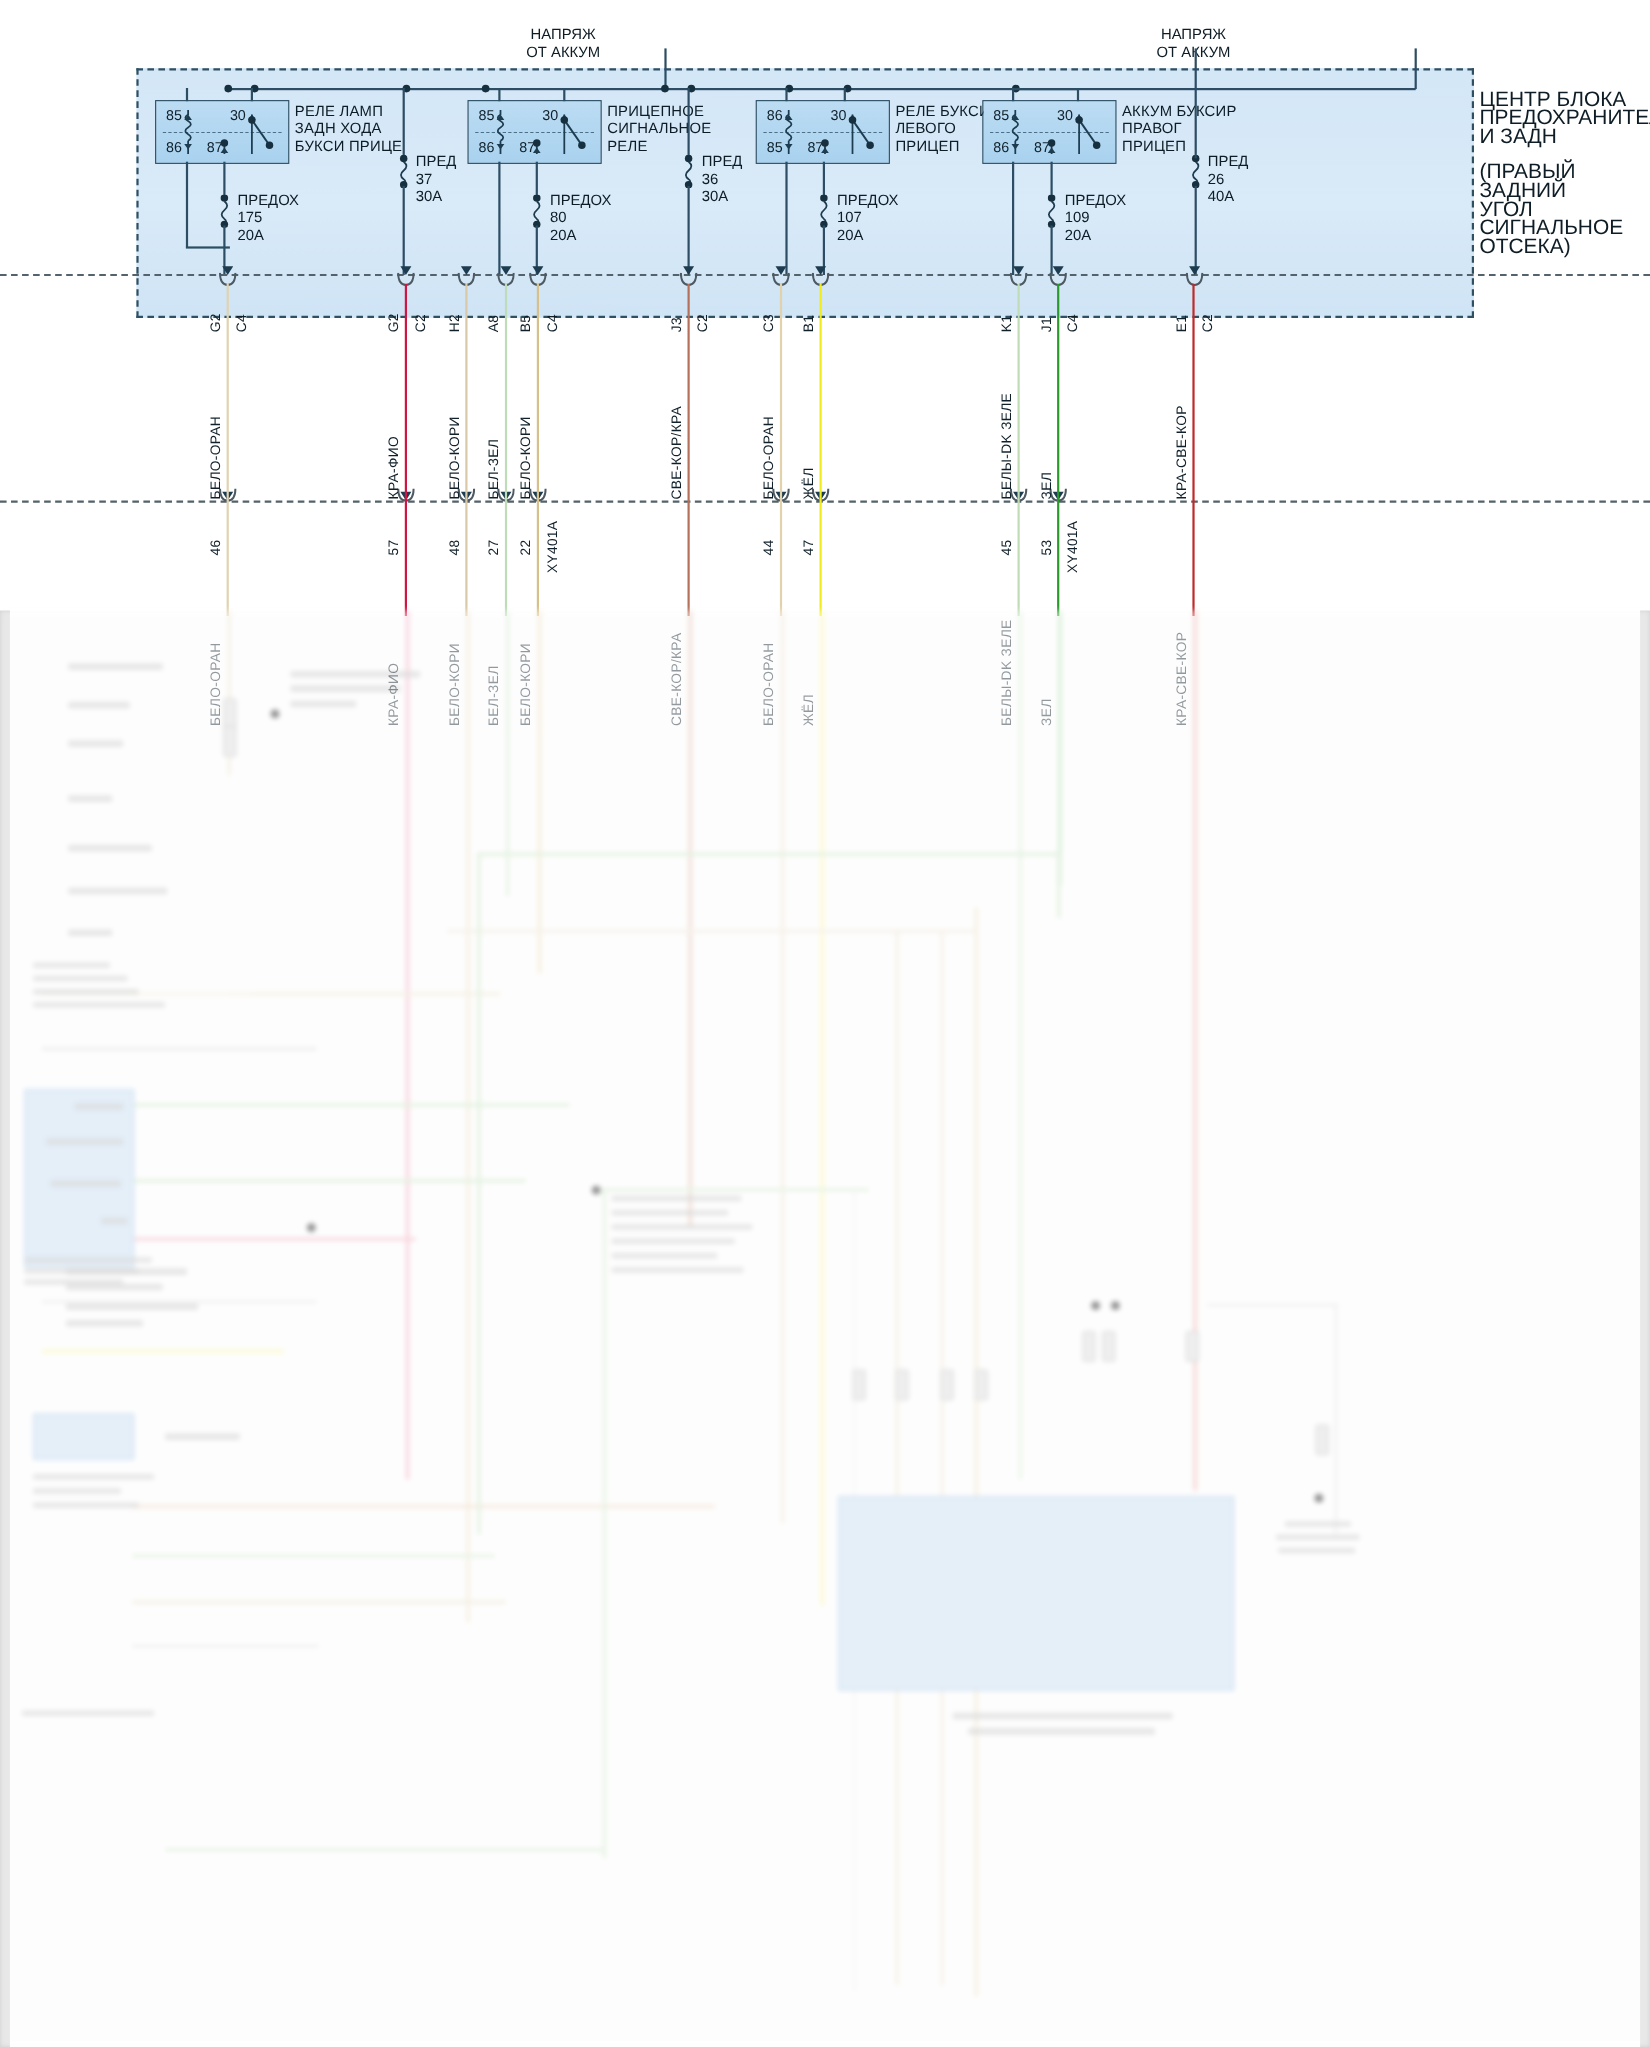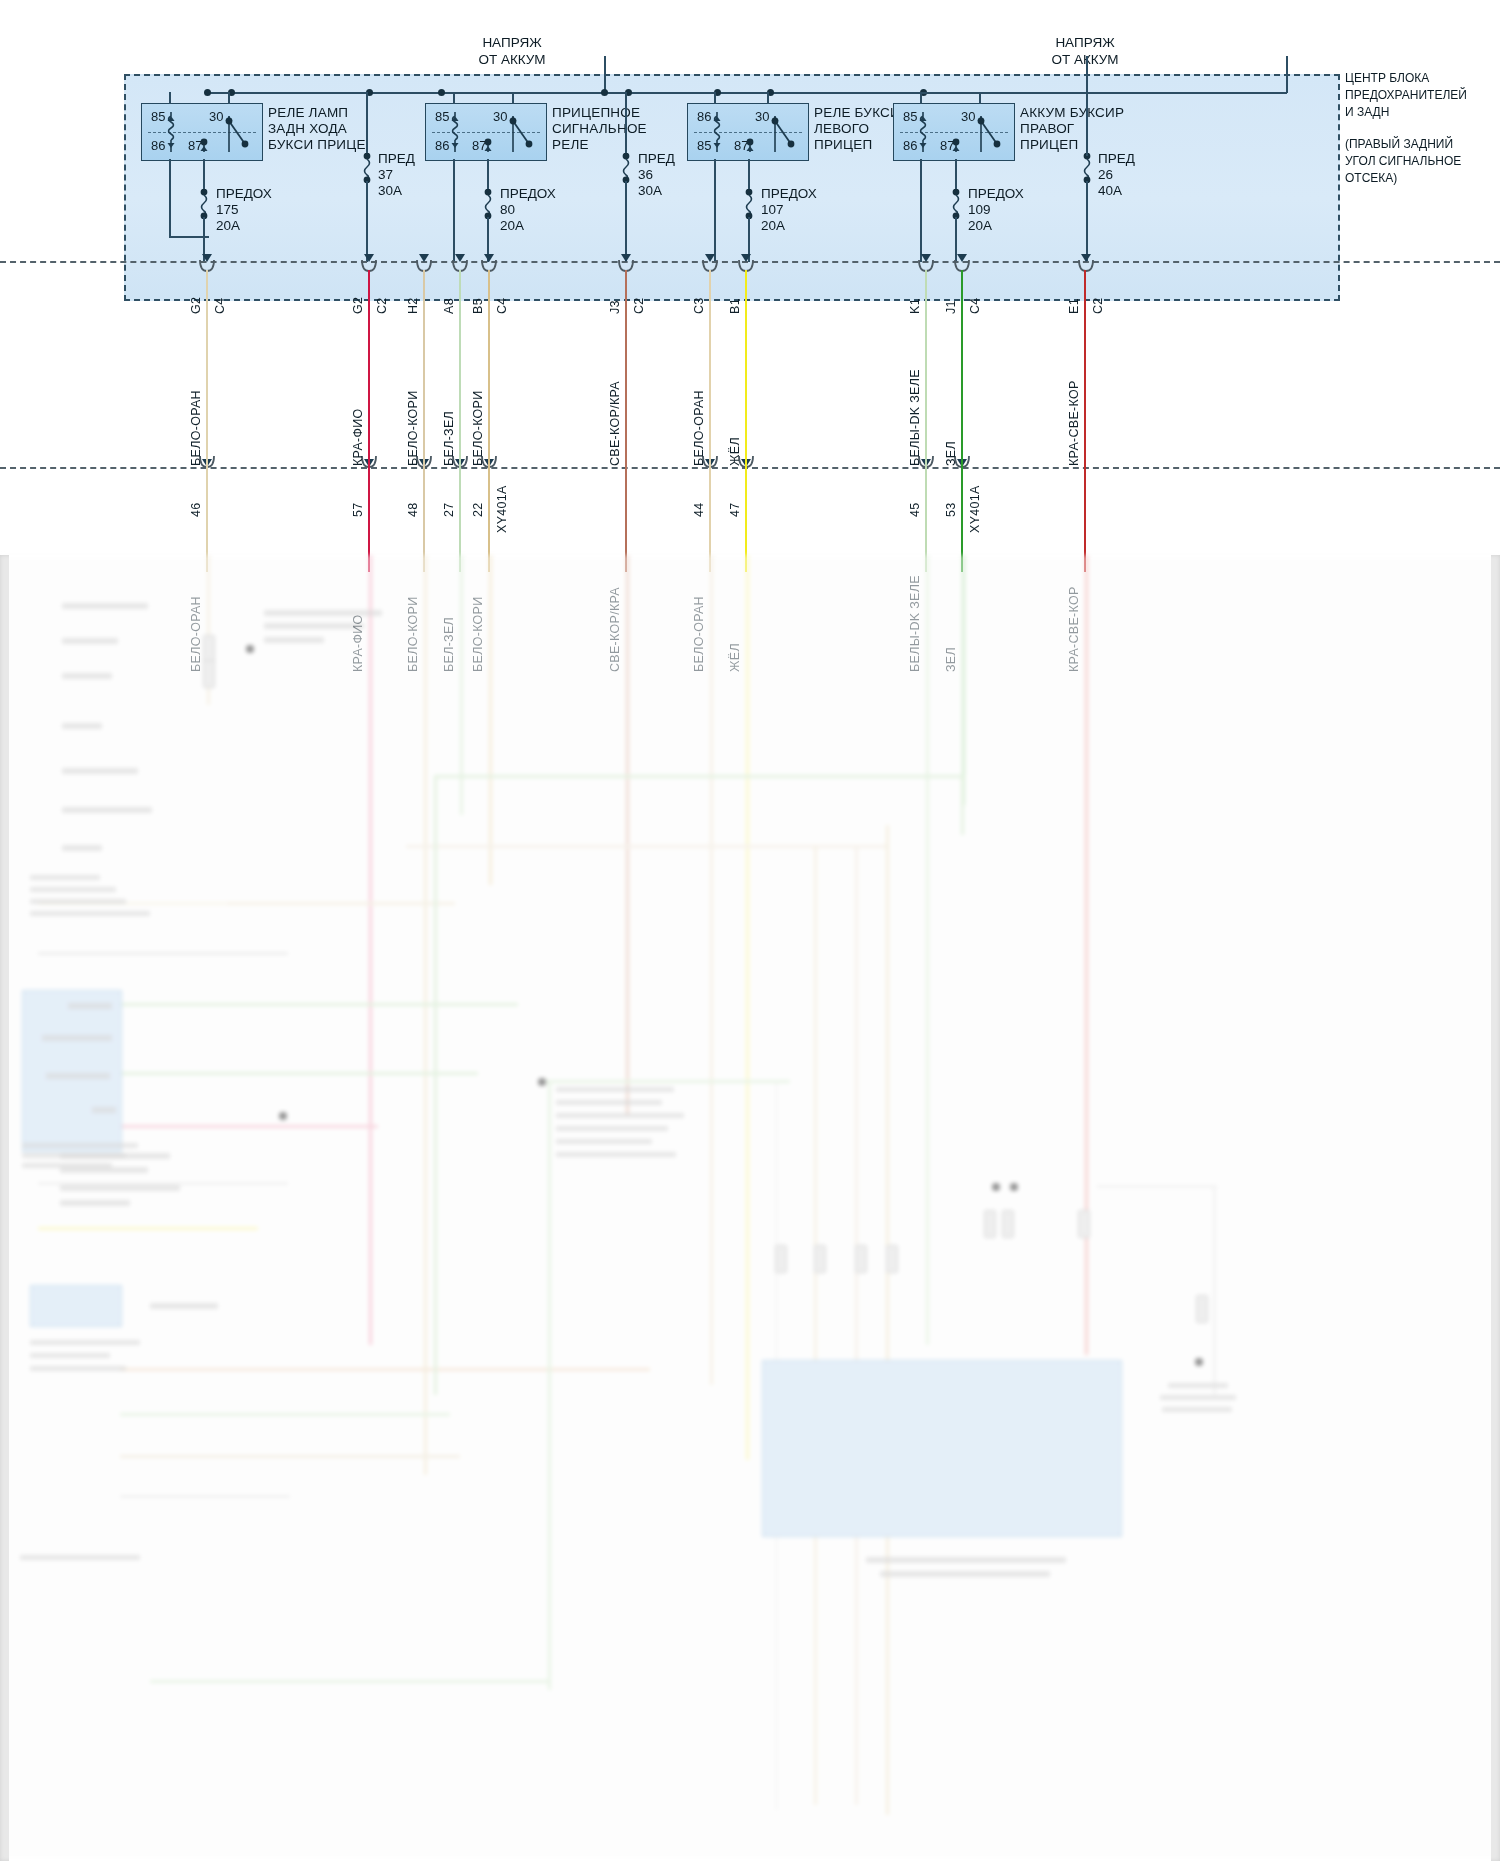--- a/index.html
+++ b/index.html
@@ -1,20 +1,20 @@
 <!DOCTYPE html>
 <html><head>
 <meta charset="utf-8">
 <style>
   html,body{margin:0;padding:0;background:#ffffff;}
   body{font-family:"Liberation Sans","DejaVu Sans",sans-serif;}
   #page{position:relative;width:1500px;height:1861px;background:#ffffff;overflow:hidden;}
 
   
-  #top-layer{position:absolute;left:0;top:12px;width:1336px;height:560px;}
+  #top-layer{position:absolute;left:0;top:0;width:1336px;height:560px;}
 
   .fusebox{
     position:absolute;left:124px;top:62px;width:1212px;height:223px;
     background:linear-gradient(180deg,#d4e7f7 0%,#d9eaf8 55%,#cfe4f5 100%);
     border:2px dashed #2f4f63;
   }
 
   .relay{
     position:absolute;
     background:linear-gradient(180deg,#bcdcf3 0%,#a9d2ef 100%);
@@ -22,21 +22,21 @@
   }
   .relay .pin{position:absolute;font-size:13px;color:#11212b;}
   .relay .mid-dash{position:absolute;left:6px;right:6px;top:50%;border-top:1px dashed #4a6f87;}
   .vline{position:absolute;background:#2c4d63;width:1.6px;}
   .hline{position:absolute;background:#2c4d63;height:1.6px;}
   .dot{position:absolute;width:7px;height:7px;border-radius:50%;background:#16303f;}
 
   .relaylabel{position:absolute;font-size:13.5px;line-height:16px;color:#0d1c25;letter-spacing:.2px;}
   .fuselabel{position:absolute;font-size:13.5px;line-height:16px;color:#0d1c25;}
   .toplabel{position:absolute;font-size:13.5px;line-height:17px;color:#0d1c25;text-align:center;}
-  .boxcaption{position:absolute;font-size:12px;line-height:17px;color:#0d1c25;}
+  .boxcaption{position:absolute;font-size:19px;line-height:17px;color:#0d1c25;margin-top:24px;}
 
   .dashline{position:absolute;border-top:2px dashed #53626b;height:0;}
 
   .wire{position:absolute;width:2.4px;}
   .vlabel{position:absolute;font-size:12.5px;color:#10202a;
     writing-mode:vertical-rl;transform:rotate(180deg);white-space:nowrap;letter-spacing:.3px;}
 
   
   #bottom-layer{
     position:absolute;left:0;top:555px;width:1500px;height:1306px;

